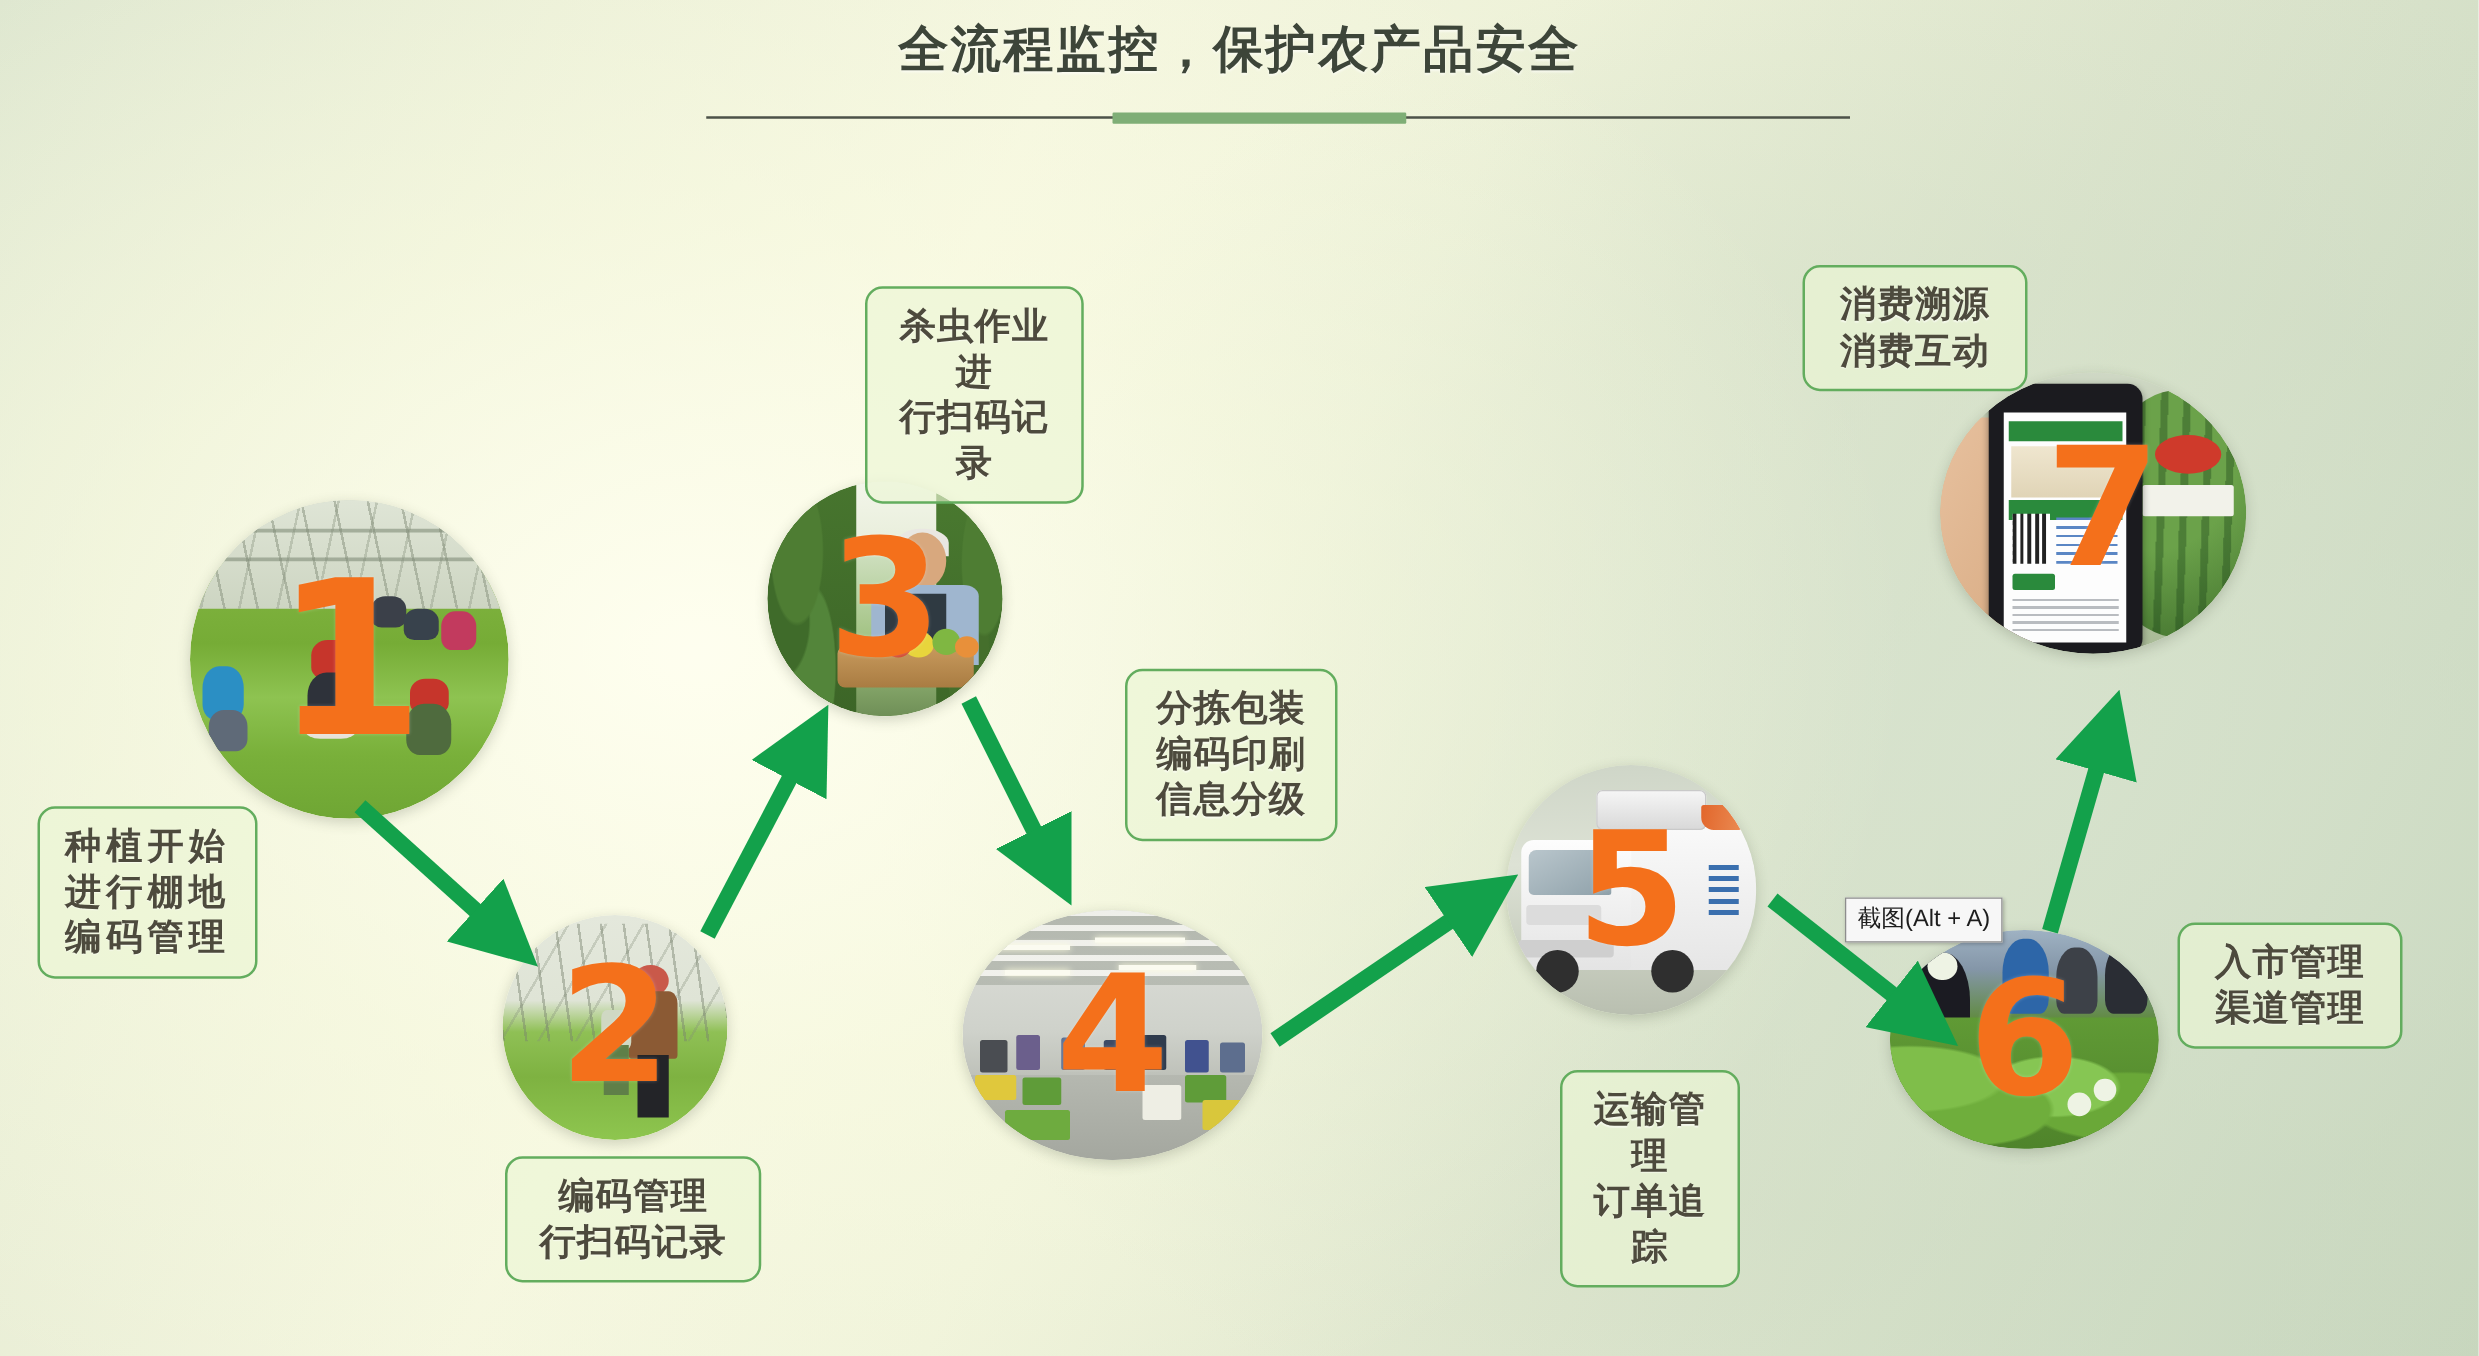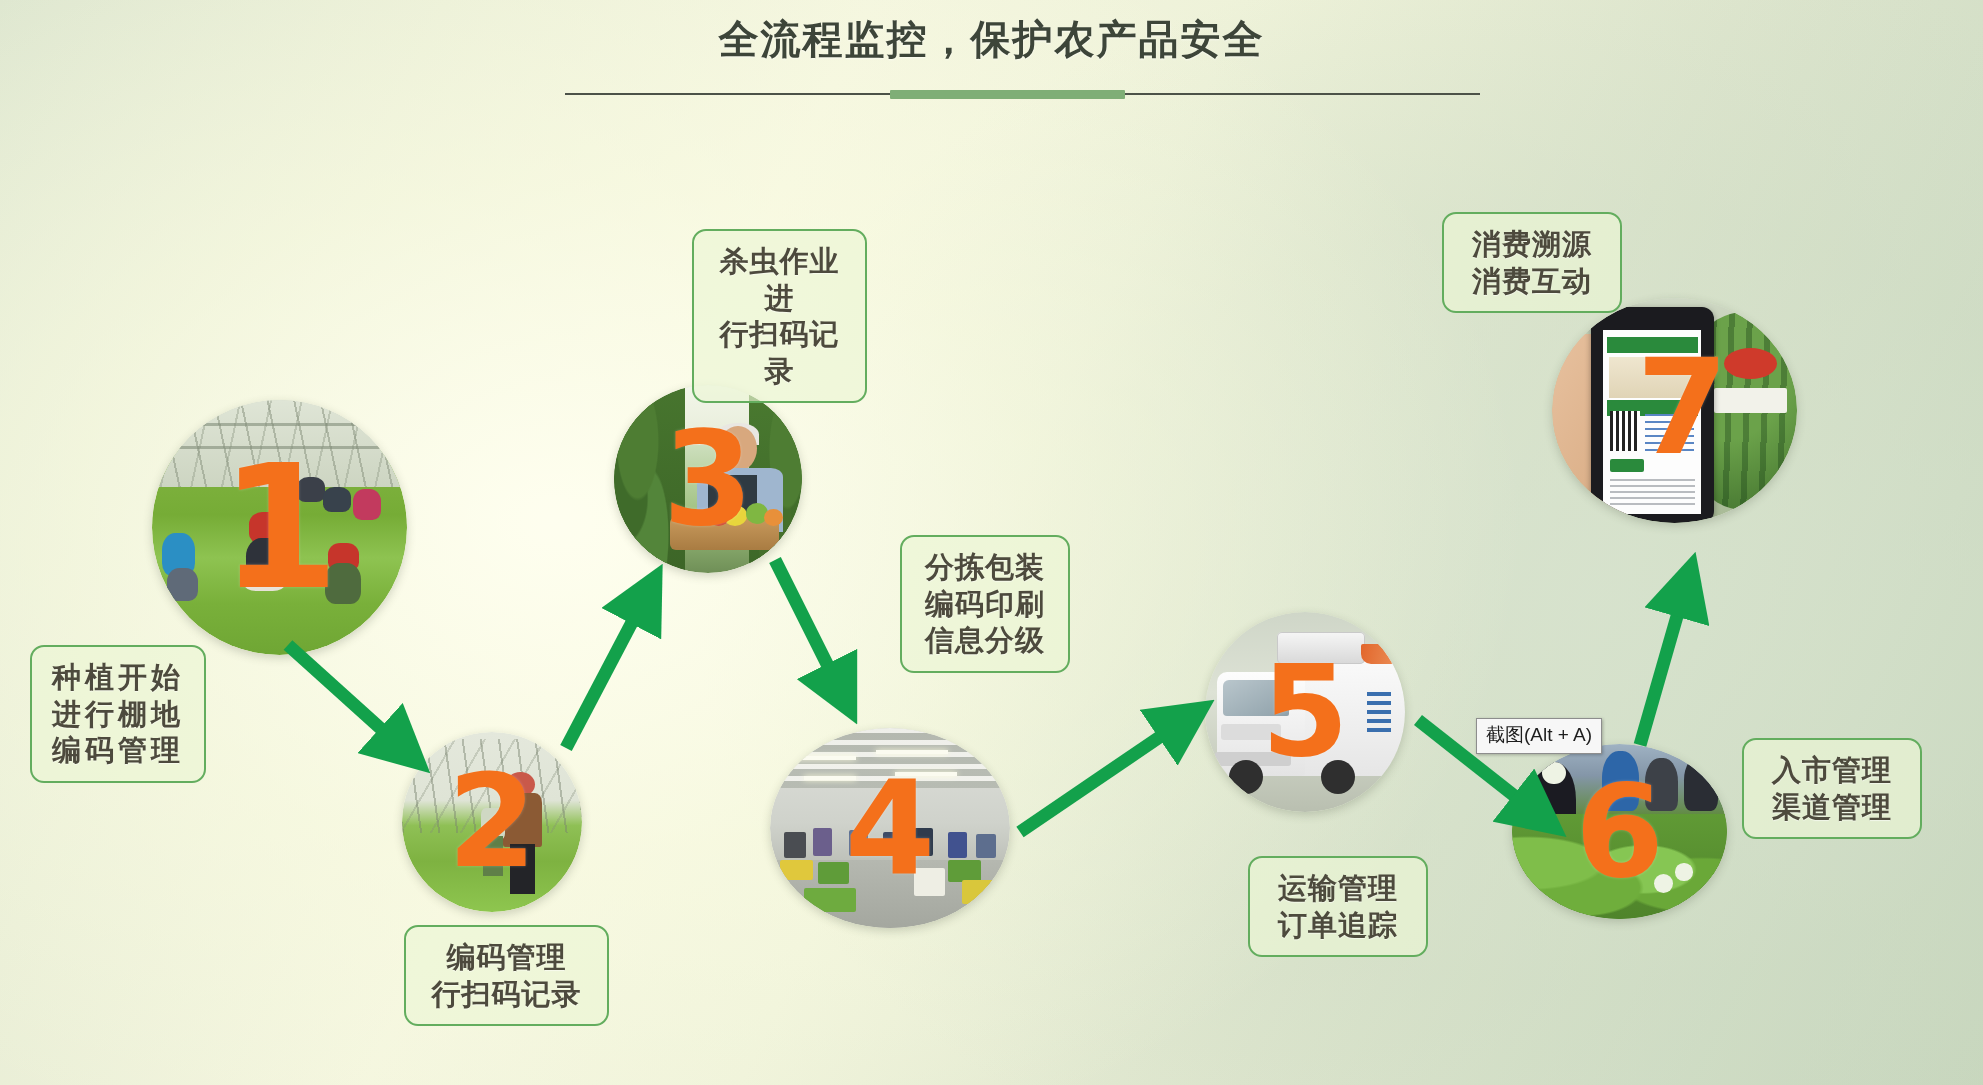--- a/index.html
+++ b/index.html
@@ -232,21 +232,21 @@
     text-align: center;
     white-space: pre-line;
     letter-spacing: 1px;
     text-shadow: 0 1px 1px rgba(255,255,255,0.55);
   }
   
   #callout-1 { left: 30px;  top: 645px;  width: 176px; letter-spacing: 4px; }
   #callout-2 { left: 404px; top: 925px;  width: 205px; }
   #callout-3 { left: 692px; top: 229px;  width: 175px; }
   #callout-4 { left: 900px; top: 535px;  width: 170px; }
-  #callout-5 { left: 1248px; top: 856px; width: 180px; }
+  #callout-5 { left: 1248px; top: 856px; width: 144px; }
   #callout-6 { left: 1742px; top: 690px; width: 180px; margin-top: 48px; }
   #callout-7 { left: 1442px; top: 212px; width: 180px; }
 
   
   #screenshot-tooltip {
     position: absolute;
     left: 1476px; top: 718px;
     padding: 3px 9px 5px 9px;
     background: #f7f7f7;
     border: 1px solid #8d8d8d;

